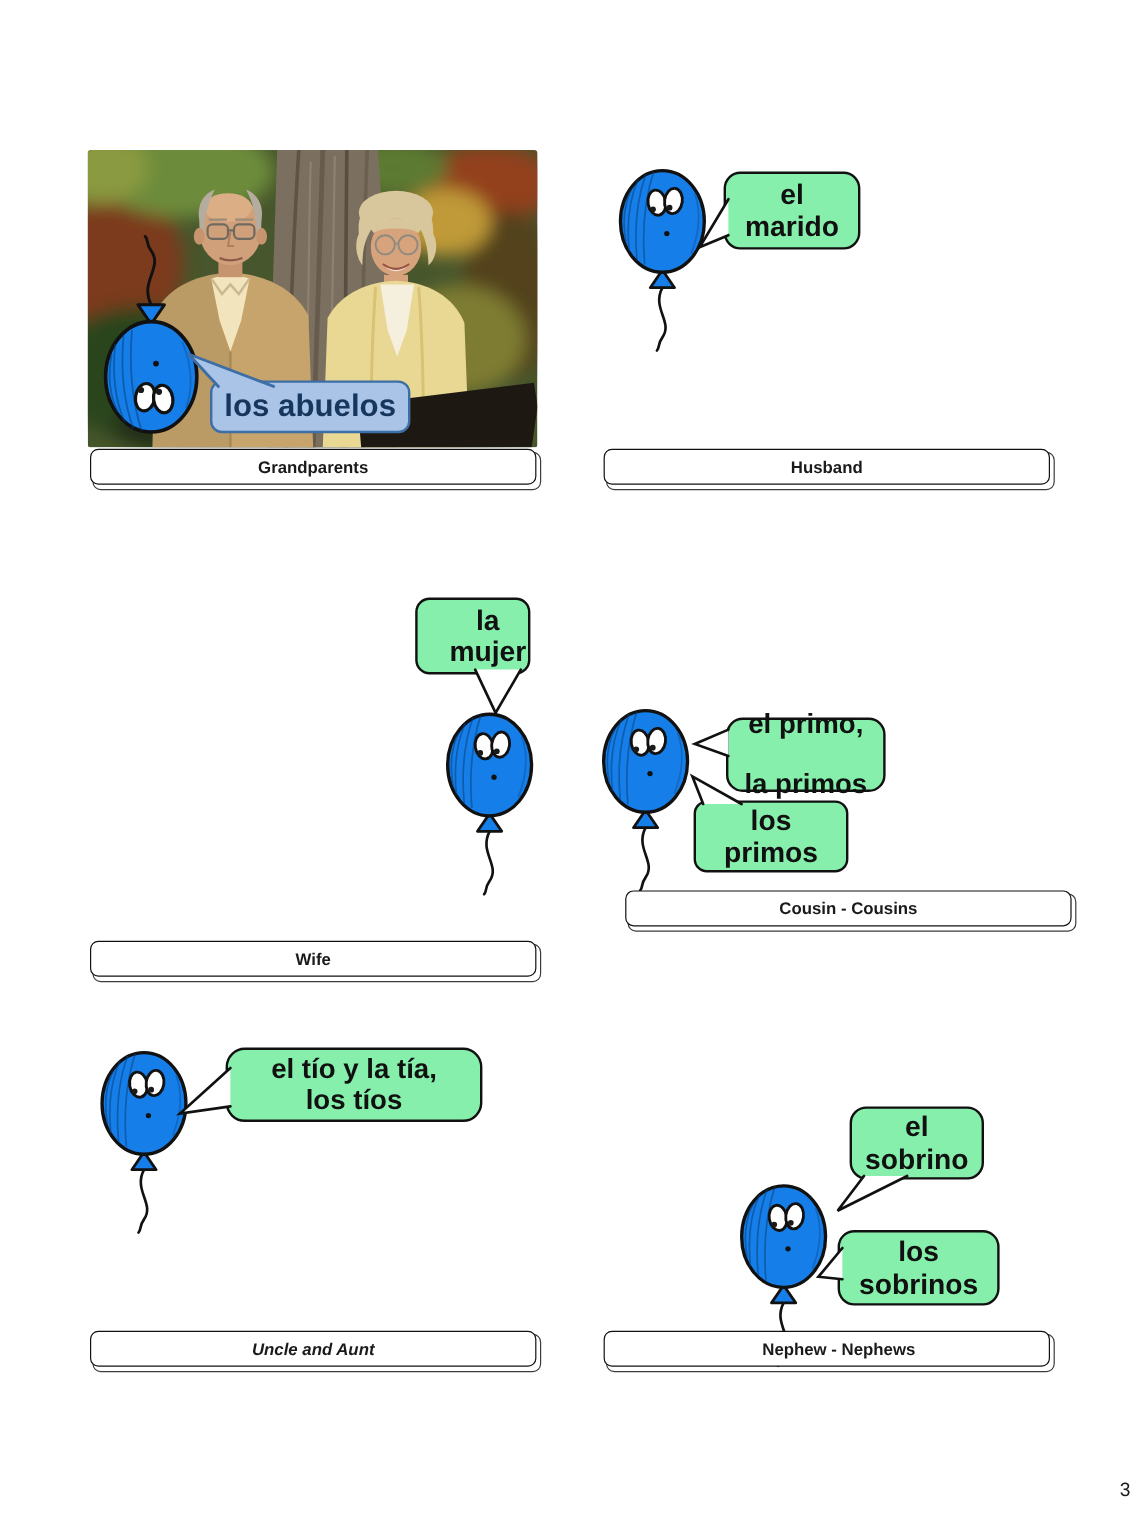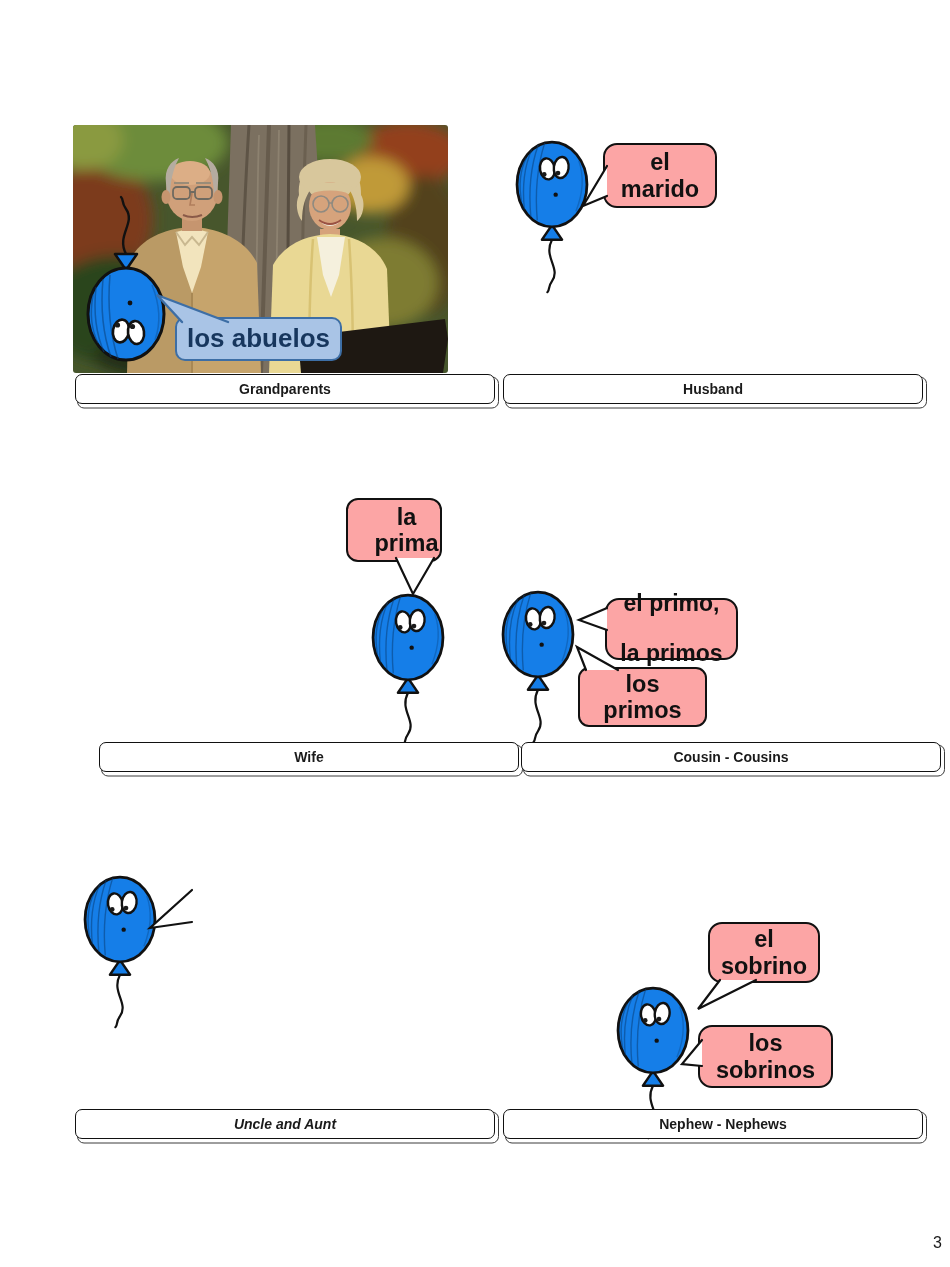--- a/index.html
+++ b/index.html
@@ -5,28 +5,28 @@
   html,body{margin:0;padding:0;background:#fff;}
   .page{position:relative;width:950px;height:1267px;background:#fff;margin:0 auto;overflow:hidden;z-index:0;
         font-family:"Liberation Sans","DejaVu Sans",sans-serif;}
   .panel{position:absolute;inset:0;}
   
   .photo-frame{position:absolute;left:73px;top:125px;width:375px;height:248px;border-radius:3px;overflow:hidden;}
   .photo-frame svg{display:block;width:100%;height:100%;}
   
   .balloon{position:absolute;overflow:visible;}
   
-  .bubble{position:absolute;background:#fca5a5;border:2.3px solid #111;border-radius:14px;
+  .bubble{position:absolute;background:#86efac;border:2.3px solid #111;border-radius:14px;
           display:flex;flex-direction:column;align-items:center;justify-content:center;
           font-weight:bold;color:#111;text-align:center;line-height:1.12;box-sizing:border-box;}
   .bubble .ln{display:block;white-space:nowrap;}
   .bubble-blue{background:#a9c4e6;border:2.5px solid #3d6ea5;border-radius:10px;color:#17365d;}
   .tail{position:absolute;overflow:visible;}
   
-  .caption{position:absolute;width:420px;height:30px;background:#fff;border:1.6px solid #111;border-radius:7px;
+  .caption{position:absolute;width:372px;height:30px;background:#fff;border:1.6px solid #111;border-radius:7px;
            display:flex;align-items:center;justify-content:center;font-weight:bold;font-size:14px;color:#1a1a1a;
            box-sizing:border-box;}
   .caption::after{content:"";position:absolute;inset:-1.6px;border:1.6px solid #3c3c3c;border-radius:7px;
                   transform:translate(3px,3.5px);z-index:-1;}
   .page-number{position:absolute;left:912px;top:1234px;width:30px;text-align:right;
                font-size:16px;color:#1a1a1a;font-weight:normal;}
 </style>
 </head>
 <body>
 
@@ -143,30 +143,30 @@
       <path d="M31,8 L7,48 L31,38" fill="none" stroke="#111" stroke-width="2.2" stroke-linecap="round"></path>
     </svg>
     <div class="caption" style="left:503px;top:374px;">
       <span>Husband</span>
     </div>
   </div>
 
   <div class="panel">
     <div class="bubble" style="left:346px;top:498px;width:96px;height:64px;font-size:23.5px;border-radius:12px;padding-left:25px;">
       <span class="ln">la</span>
-      <span class="ln">prima</span>
+      <span class="ln">mujer</span>
     </div>
     <svg class="tail" style="left:386px;top:552px;width:52px;height:46px" viewBox="0 0 52 46">
       <polygon points="10,6 48,6 27,42" fill="#fff"></polygon>
       <path d="M10,6 L27,42 L48,6" fill="none" stroke="#111" stroke-width="2.2" stroke-linecap="round"></path>
     </svg>
     <svg class="balloon" style="left:362px;top:585px;width:92px;height:175px" viewBox="0 0 100 190">
       <use href="#balloon-sym"></use>
     </svg>
-    <div class="caption" style="left:75px;top:742px;margin-left:24px;">
+    <div class="caption" style="left:75px;top:784px;">
       <span>Wife</span>
     </div>
   </div>
 
   <div class="panel">
     <svg class="balloon" style="left:492px;top:582px;width:92px;height:175px" viewBox="0 0 100 190">
       <use href="#balloon-sym"></use>
     </svg>
     <div class="bubble" style="left:605px;top:598px;width:133px;height:62px;font-size:23px;gap:24px;">
       <span class="ln">el primo,</span>
@@ -186,20 +186,24 @@
     </svg>
     <div class="caption" style="left:503px;top:742px;margin-left:18px;">
       <span>Cousin - Cousins</span>
     </div>
   </div>
 
   <div class="panel">
     <svg class="balloon" style="left:74px;top:867px;width:92px;height:175px" viewBox="0 0 100 190">
       <use href="#balloon-sym"></use>
     </svg>
+    <div class="bubble" style="left:188px;top:873px;width:214px;height:62px;font-size:23px;border-radius:16px;">
+      <span class="ln">el tío y la tía,</span>
+      <span class="ln">los tíos</span>
+    </div>
     <svg class="tail" style="left:146px;top:884px;width:52px;height:50px" viewBox="0 0 52 50">
       <polygon points="46,6 46,38 4,44" fill="#fff"></polygon>
       <path d="M46,6 L4,44 L46,38" fill="none" stroke="#111" stroke-width="2.2" stroke-linecap="round"></path>
     </svg>
     <div class="caption" style="left:75px;top:1109px;font-style:italic;">
       <span>Uncle and Aunt</span>
     </div>
   </div>
 
   <div class="panel">

